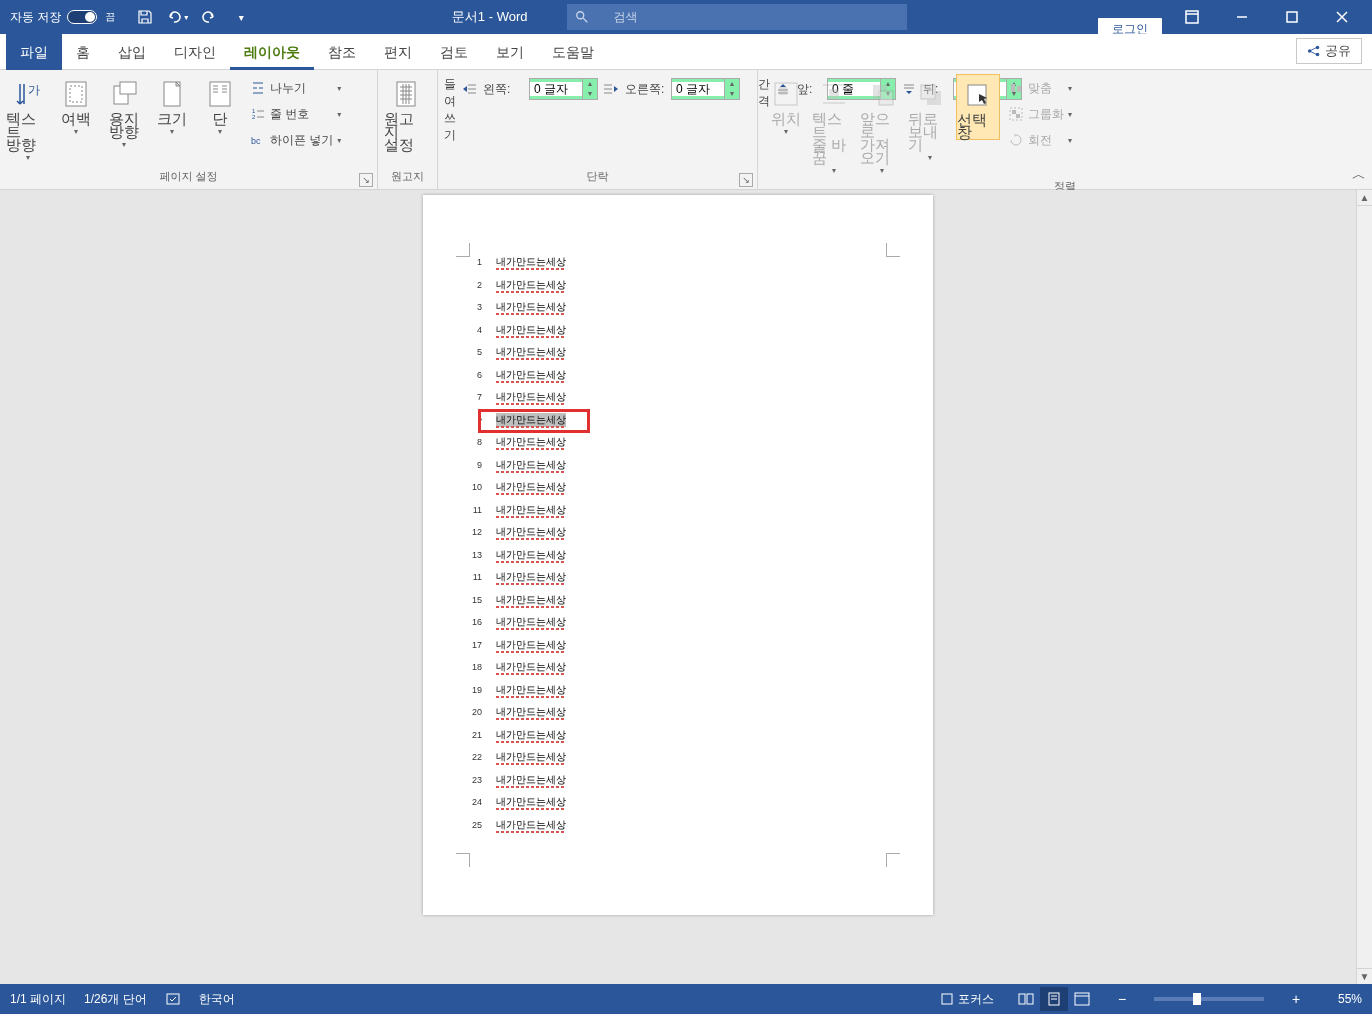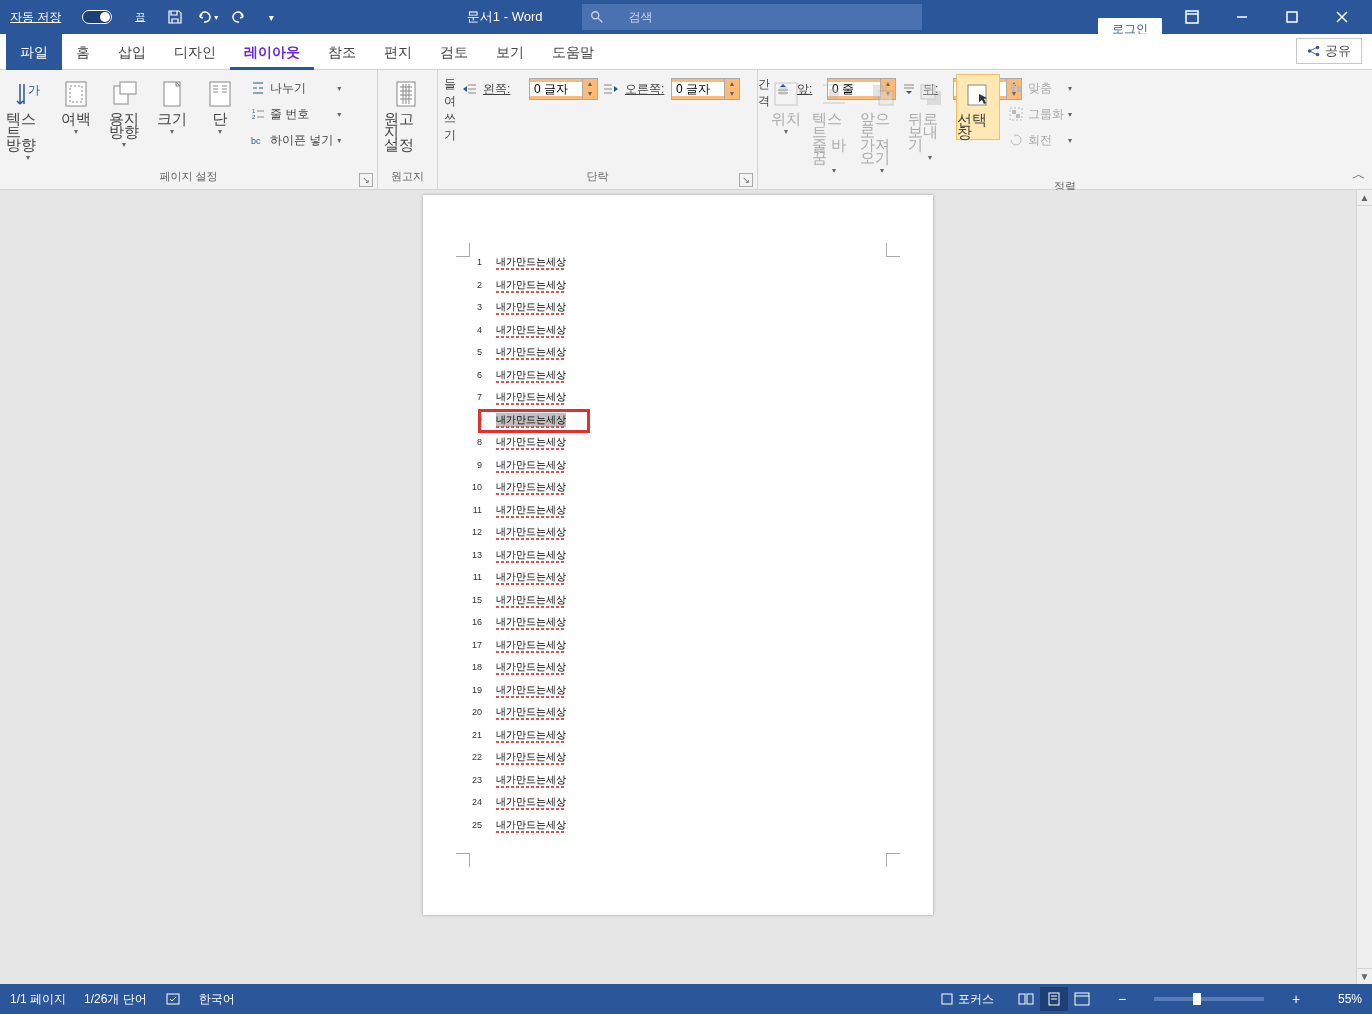--- a/index.html
+++ b/index.html
@@ -1,41 +1,41 @@
 <!DOCTYPE html>
 <html><head>
 <meta charset="utf-8">
 <style>
 * { margin: 0; padding: 0; box-sizing: border-box; font-family: "Malgun Gothic", sans-serif; }
 body { width: 1372px; height: 1014px; background: #e6e6e6; overflow: hidden; position: relative; }
 
 
 .titlebar { height: 34px; background: #2b579a; display: flex; align-items: center; color: #fff; font-size: 12px; }
-.autosave { display: flex; align-items: center; gap: 21px; padding: 0 10px; text-decoration: underline; }
+.autosave { display: flex; align-items: center; gap: 6px; padding: 0 10px; }
 .autosave-toggle { width: 30px; height: 14px; border-radius: 7px; background: #1e3f73; border: 1px solid #fff; position: relative; }
 .autosave-toggle::after { content: ""; position: absolute; right: 1px; top: 1px; width: 10px; height: 10px; border-radius: 50%; background: #fff; }
 .autosave-off { font-size: 10px; margin-left: 2px; }
 .qat { display: flex; align-items: center; gap: 8px; padding: 0 8px; }
 .qat-btn { width: 24px; height: 24px; display: flex; align-items: center; justify-content: center; cursor: pointer; }
 .qat-btn svg { fill: #fff; stroke: #fff; }
 .title-center { flex: 1; display: flex; align-items: center; justify-content: center; gap: 40px; }
 .doc-title { font-size: 13px; }
 .searchbox { width: 340px; height: 26px; background: #4a72b0; display: flex; align-items: center; padding: 0 8px; gap: 24px; }
 .searchbox svg { stroke: #c9d6ea; fill: none; }
 .searchbox span { color: #c9d6ea; font-size: 12px; }
 .title-right { display: flex; align-items: center; gap: 10px; padding-right: 10px; }
 .login-btn { background: #fff; color: #2b579a; padding: 3px 14px; font-size: 12px; border-radius: 1px; cursor: pointer; margin-top: 25px; }
 .winbtn { width: 40px; height: 30px; display: flex; align-items: center; justify-content: center; cursor: pointer; }
 .winbtn svg { stroke: #fff; fill: none; stroke-width: 1.5; }
 
 
 .tabs { height: 36px; background: #fff; border-bottom: 1px solid #d4d4d4; display: flex; align-items: center; padding: 0 6px; position: relative; }
 .tab { padding: 0 14px; height: 36px; line-height: 36px; font-size: 14px; color: #444; cursor: pointer; }
 .tab.file { background: #2b579a; color: #fff; }
-.tab.active { color: #6d28d9; border-bottom: 3px solid #2b579a; font-weight: 600; }
+.tab.active { color: #4d7c0f; border-bottom: 3px solid #2b579a; font-weight: 600; }
 .share-btn { position: absolute; right: 10px; top: 4px; height: 26px; padding: 0 10px; border: 1px solid #c8c8c8; display: flex; align-items: center; gap: 4px; font-size: 13px; color: #444; cursor: pointer; }
 
 
 .ribbon { height: 120px; background: #f3f3f3; border-bottom: 1px solid #d4d4d4; display: flex; }
 .ribbon-group { border-right: 1px solid #d4d4d4; display: flex; flex-direction: column; }
 .group-content { flex: 1; display: flex; align-items: flex-start; padding: 4px 6px; gap: 4px; }
 .group-label { height: 20px; font-size: 11px; color: #666; text-align: center; position: relative; }
 .group-launcher { position: absolute; right: 4px; bottom: 2px; width: 14px; height: 14px; border: 1px solid #aaa; font-size: 9px; line-height: 12px; text-align: center; color: #666; cursor: pointer; }
 
 .big-btn { width: 44px; display: flex; flex-direction: column; align-items: center; gap: 2px; cursor: pointer; padding-top: 4px; }
@@ -48,23 +48,23 @@
 
 .small-btns { display: flex; flex-direction: column; gap: 2px; padding-top: 2px; }
 .small-btn { display: flex; align-items: center; gap: 4px; height: 24px; padding: 0 4px; cursor: pointer; font-size: 12px; color: #444; }
 .small-btn.disabled { color: #aaa; }
 .small-btn .sicon { width: 16px; height: 16px; display: flex; align-items: center; justify-content: center; }
 .small-btn .scaret { font-size: 8px; color: #666; margin-left: auto; }
 
 .para-col { display: flex; gap: 3px; padding-top: 2px; }
 .para-header { font-size: 12px; color: #444; text-align: center; margin-bottom: 2px; }
 .para-row { display: flex; align-items: center; gap: 4px; height: 26px; }
-.para-row .plabel { font-size: 12px; color: #444; width: 42px; text-decoration: underline; }
+.para-row .plabel { font-size: 12px; color: #444; width: 42px; }
 .para-row .picon { width: 20px; height: 20px; display: flex; align-items: center; justify-content: center; }
-.spinbox { display: flex; align-items: center; border: 1px solid #ababab; background: #fdba74; height: 22px; }
+.spinbox { display: flex; align-items: center; border: 1px solid #ababab; background: #86efac; height: 22px; }
 .spinbox input { border: none; width: 52px; padding: 0 4px; font-size: 12px; outline: none; }
 .spinbox .spinbtns { display: flex; flex-direction: column; border-left: 1px solid #ababab; }
 .spinbox .spinbtns div { width: 14px; height: 10px; font-size: 7px; text-align: center; line-height: 10px; cursor: pointer; color: #666; }
 
 
 .doc-area { position: absolute; top: 190px; left: 0; right: 16px; bottom: 30px; background: #e6e6e6; overflow: hidden; }
 .page { width: 510px; height: 720px; background: #fff; margin: 5px auto 0; box-shadow: 0 0 3px rgba(0,0,0,0.3); position: relative; padding: 60px 45px 30px 45px; }
 .page-corner { position: absolute; width: 14px; height: 14px; }
 .page-corner.tl { top: 48px; left: 33px; border-left: 1px solid #aaa; border-top: 1px solid #aaa; transform: rotate(180deg); }
 .page-corner.tr { top: 48px; right: 33px; border-right: 1px solid #aaa; border-top: 1px solid #aaa; transform: rotate(180deg); }

